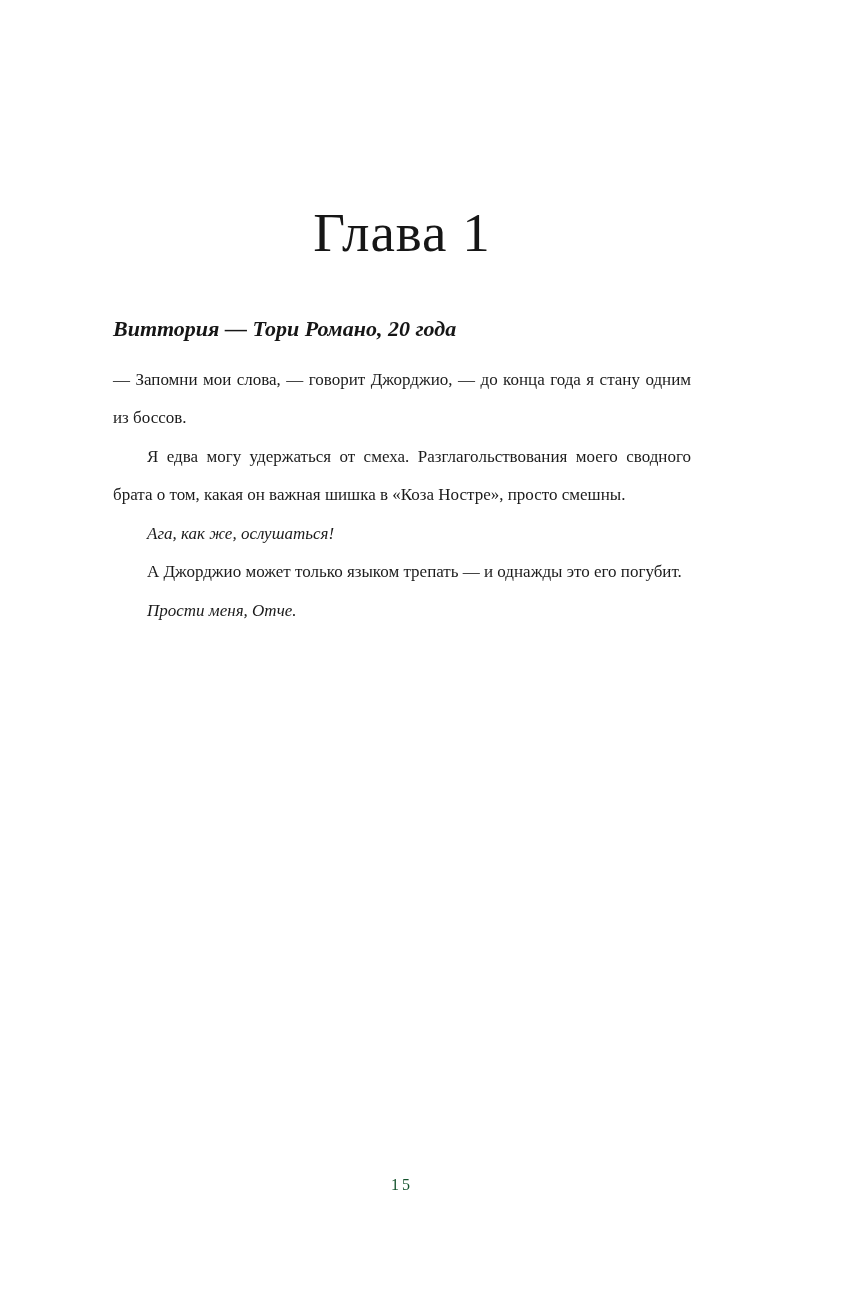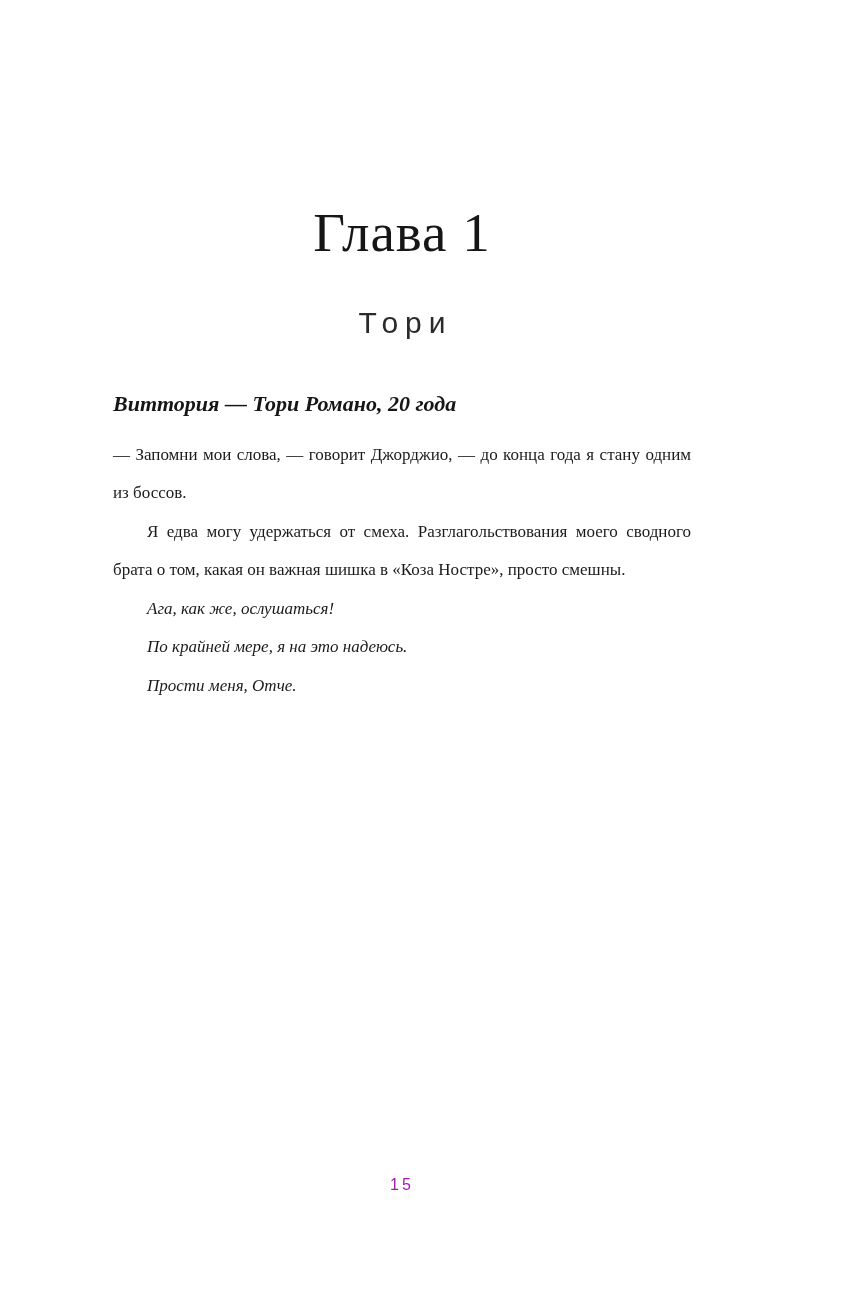--- a/index.html
+++ b/index.html
@@ -77,44 +77,43 @@
   }
   .para.italic {
     font-style: italic;
   }
   .page-number {
     position: absolute;
     left: 113px;
     top: 1176px;
     width: 578px;
     text-align: center;
-    font-family: Liberation Sans, sans-serif;
+    font-family: Liberation Serif, serif;
     font-size: 16px;
     letter-spacing: 3px;
-    color: #a21caf;
+    color: #14532d;
   }
 </style>
 </head>
 <body>
 
 <div class="page">
   <div class="content">
 
     <h1 class="chapter-title">Глава 1</h1>
 
-    <h2 class="chapter-subtitle">Тори</h2>
 
     <div class="epigraph">
       <p>Виттория — Тори Романо, 20 года</p>
     </div>
 
     <div class="body-text">
       <p class="para no-indent">— Запомни мои слова, — говорит Джорджио, — до конца года я стану одним из боссов.</p>
       <p class="para">Я едва могу удержаться от смеха. Разглагольствования моего сводного брата о том, какая он важная шишка в «Коза Ностре», просто смешны.</p>
       <p class="para italic">Ага, как же, ослушаться!</p>
-      <p class="para italic">По крайней мере, я на это надеюсь.</p>
+      <p class="para">А Джорджио может только языком трепать — и однажды это его погубит.</p>
       <p class="para italic">Прости меня, Отче.</p>
     </div>
 
   </div>
 
   <div class="page-number">15</div>
 </div>
 
 </body></html>

